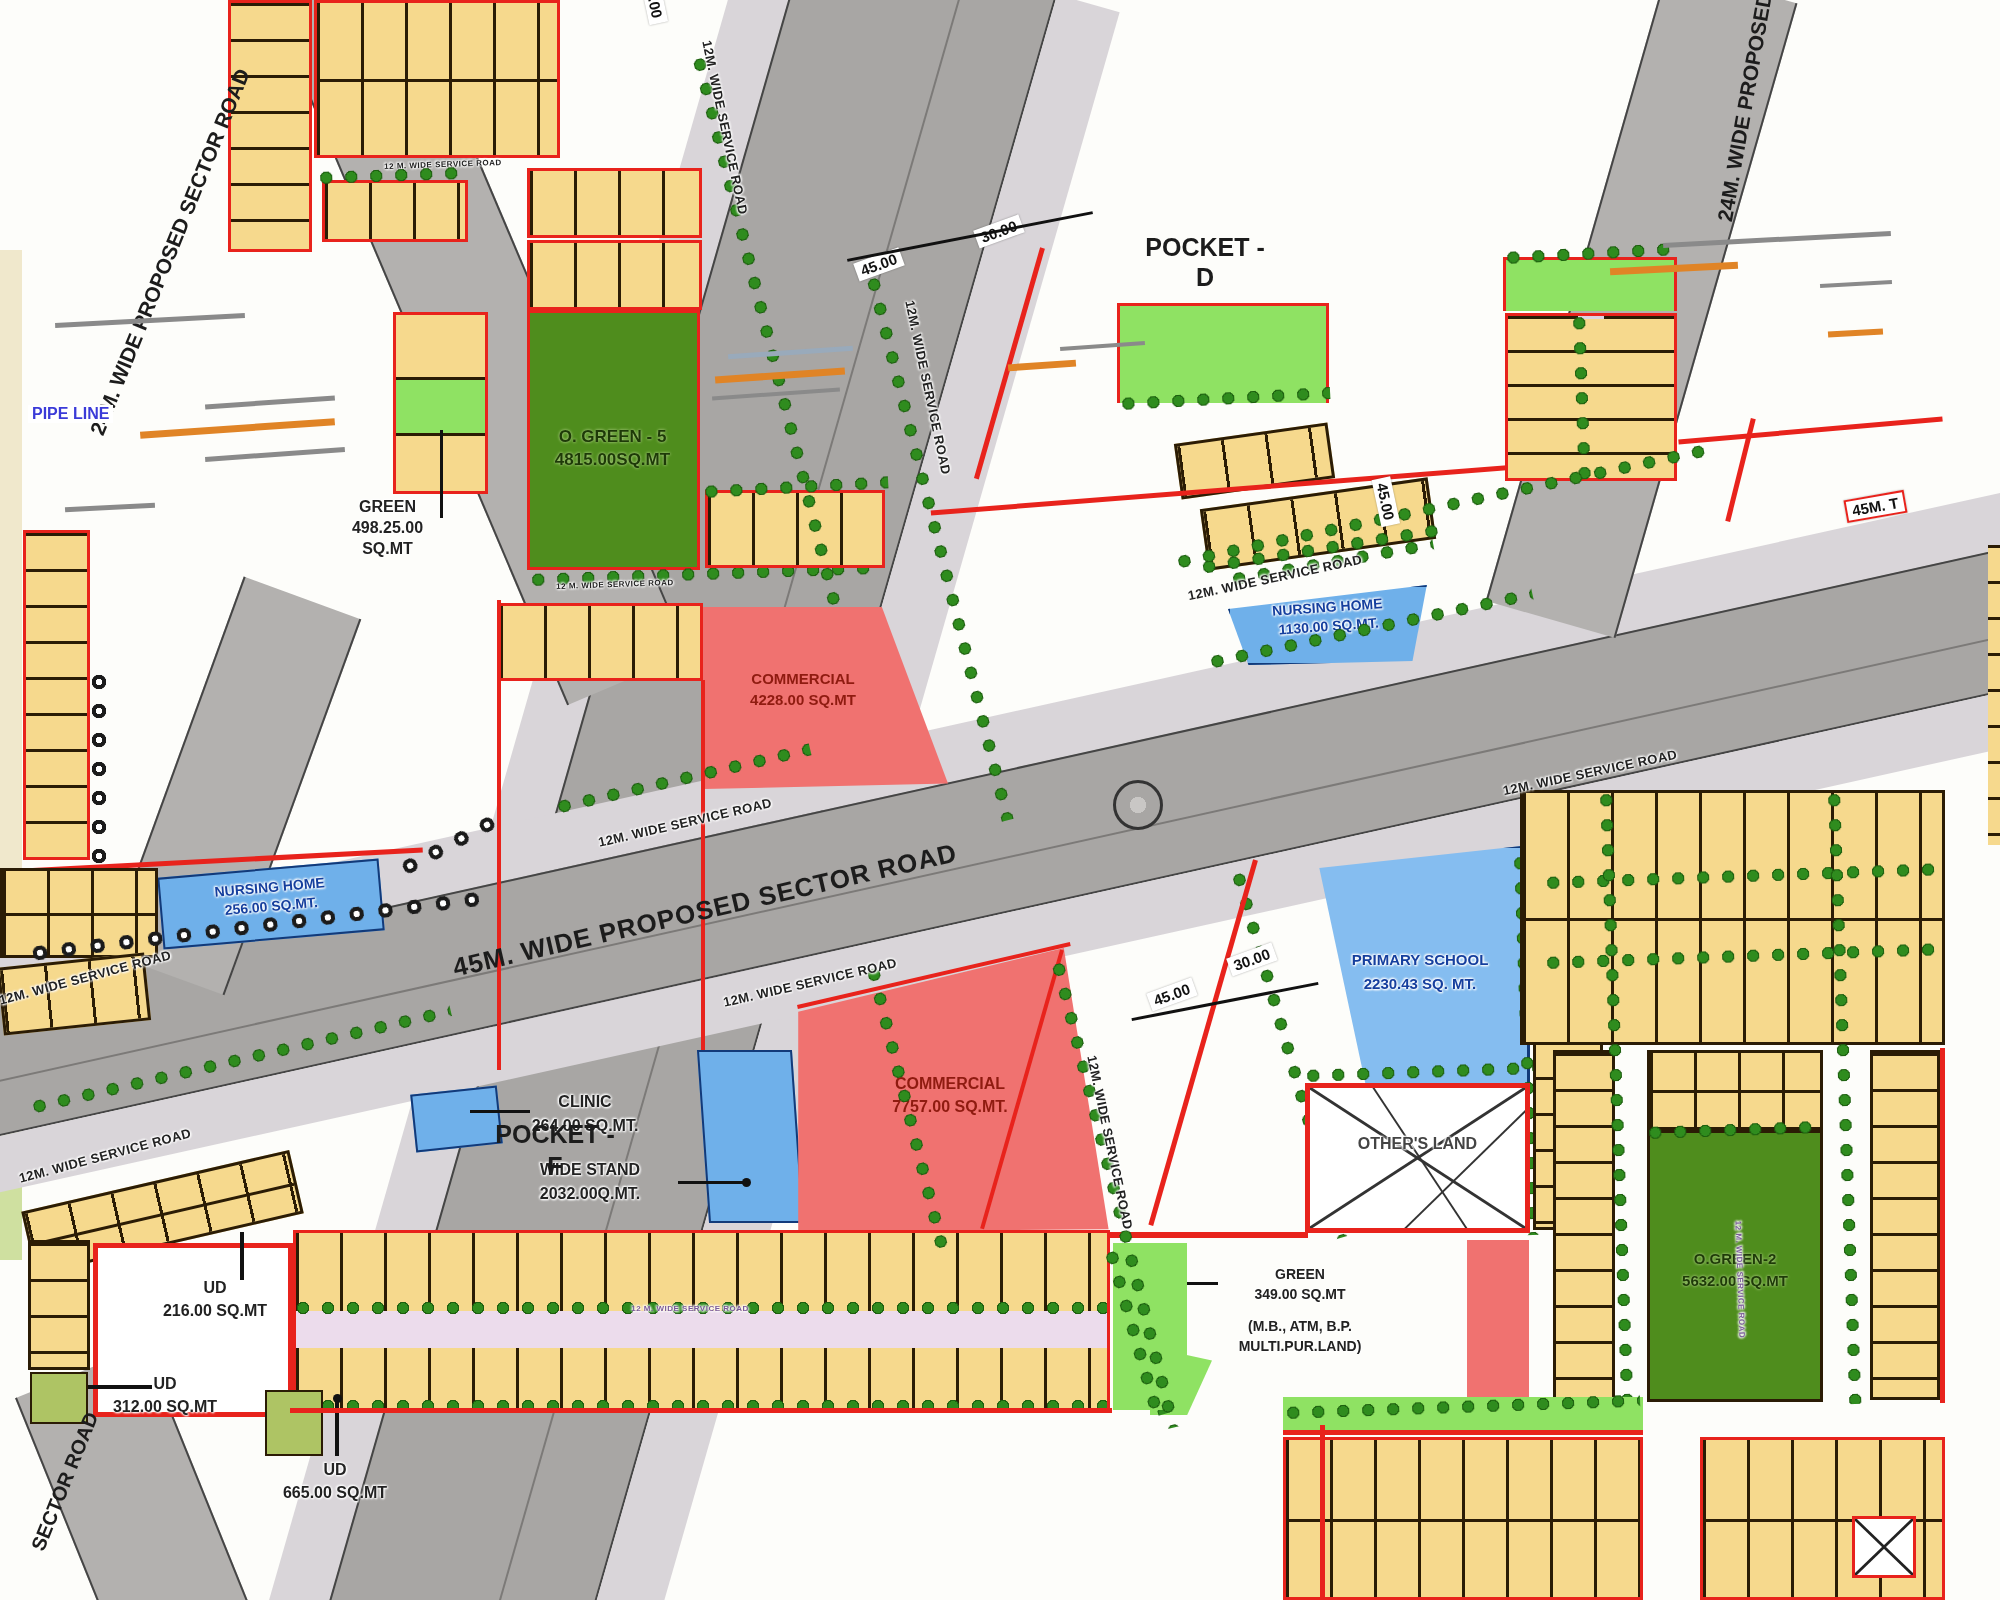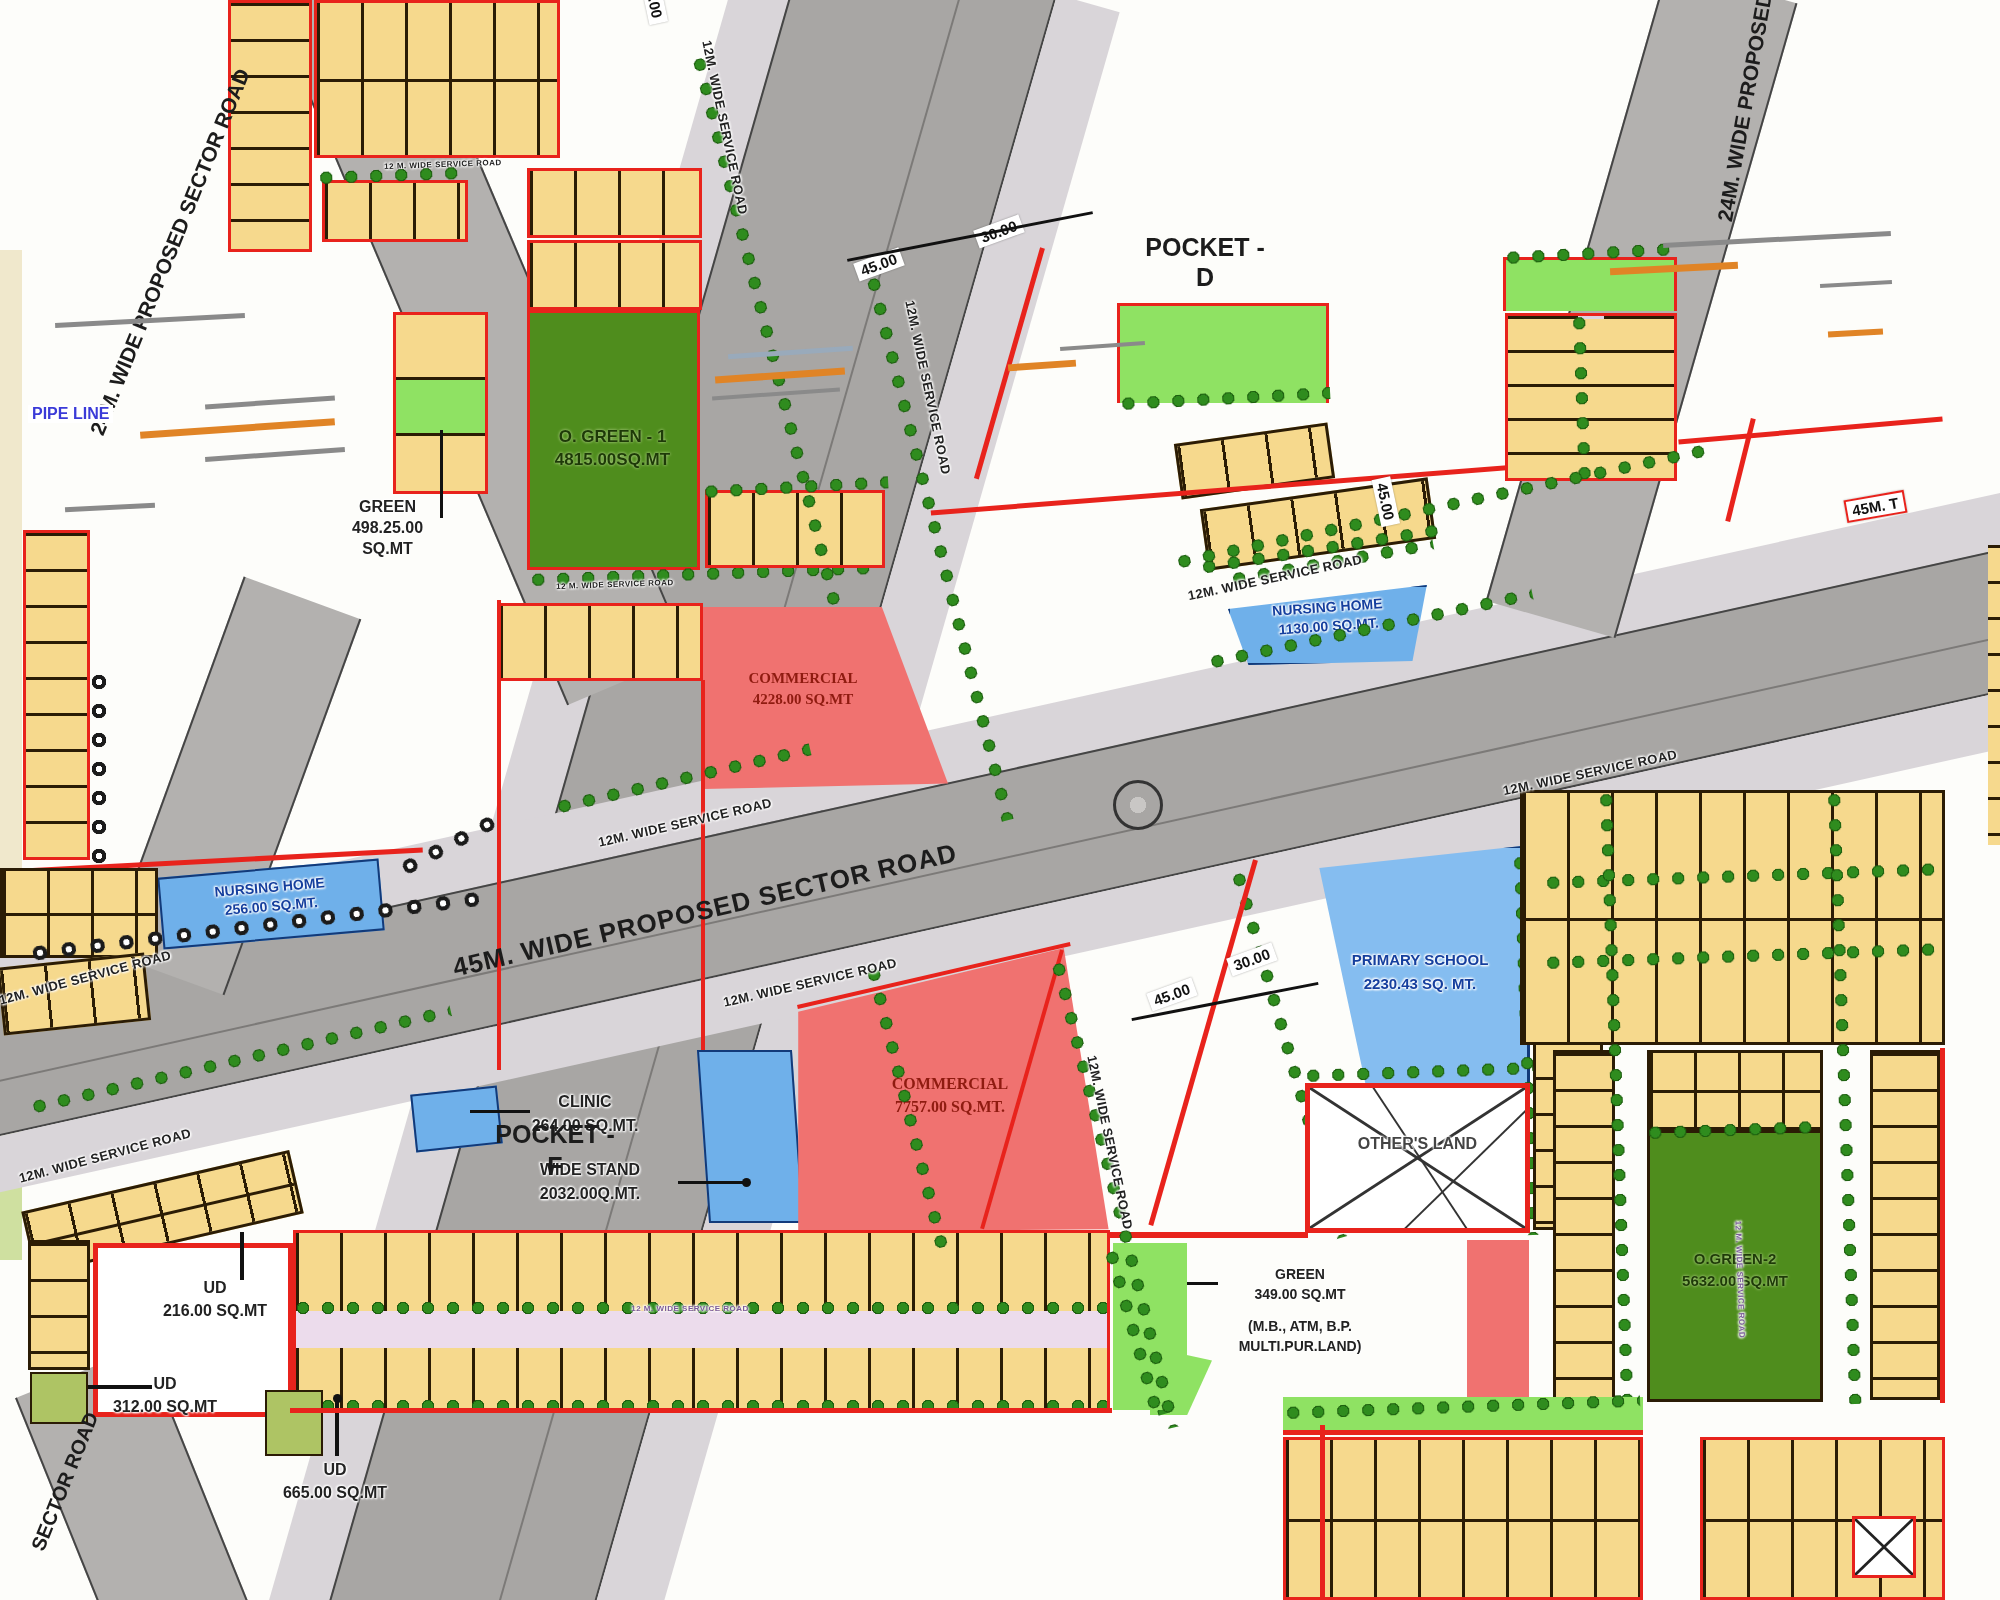--- a/index.html
+++ b/index.html
@@ -37,21 +37,21 @@
          background-size:29px 18px;}
   .leader{background:#111;position:absolute;}
   .dot{position:absolute;width:9px;height:9px;border-radius:50%;background:#111;}
   
   .lbl{position:absolute;font-weight:bold;color:#222;white-space:nowrap;
        text-shadow:0 0 3px #fff,0 0 3px #fff,1px 1px 2px #fff,-1px -1px 2px #fff;}
   .c{text-align:center;}
   .dim{position:absolute;background:#ffffff;color:#111;font-weight:bold;font-size:15px;
        padding:1px 5px;line-height:17px;box-shadow:0 0 2px rgba(0,0,0,.35);white-space:nowrap;}
   .blue-t{color:#153f9e;}
-  .red-t{color:#8f1b10;font-family:Liberation Serif, serif;}
+  .red-t{color:#8f1b10;}
   .green-t{color:#1e3a08;}
   .purp{color:#7a5a9a;}
   .tiny{font-size:8px;letter-spacing:.5px;}
   .svclbl{font-size:13px;letter-spacing:.4px;}
   .xbox svg{position:absolute;left:0;top:0;width:100%;height:100%;}
 </style>
 </head>
 <body>
 
 <div id="map">
@@ -98,21 +98,21 @@
     <div>GREEN</div>
       <div>498.25.00</div>
       <div>SQ.MT</div>
   </div>
 
   <div class="plots redb" style="left:527px;top:168px;width:175px;height:70px;"></div>
   <div class="plots redb" style="left:527px;top:240px;width:175px;height:70px;"></div>
 
   <div class="abs dgreen" style="left:527px;top:310px;width:173px;height:260px;border:3.5px solid #e8231c;box-sizing:border-box;"></div>
   <div class="lbl c green-t" style="left:510px;top:425px;width:205px;font-size:17px;line-height:23px;text-shadow:0 0 3px #cfe6a8;">
-    <div>O. GREEN - 1</div>
+    <div>O. GREEN - 5</div>
       <div>4815.00SQ.MT</div>
   </div>
 
   <div class="trees" style="left:530px;top:572px;width:350px;transform:rotate(-2deg);"></div>
   <div class="lbl tiny c" style="left:545px;top:580px;width:140px;transform:rotate(-2deg);">12 M. WIDE SERVICE ROAD</div>
 
   <div class="plots redb" style="left:705px;top:490px;width:180px;height:78px;"></div>
   <div class="trees" style="left:703px;top:484px;width:185px;transform:rotate(-3deg);"></div>
   <div class="plots redb" style="left:497px;top:603px;width:206px;height:78px;"></div>
 

